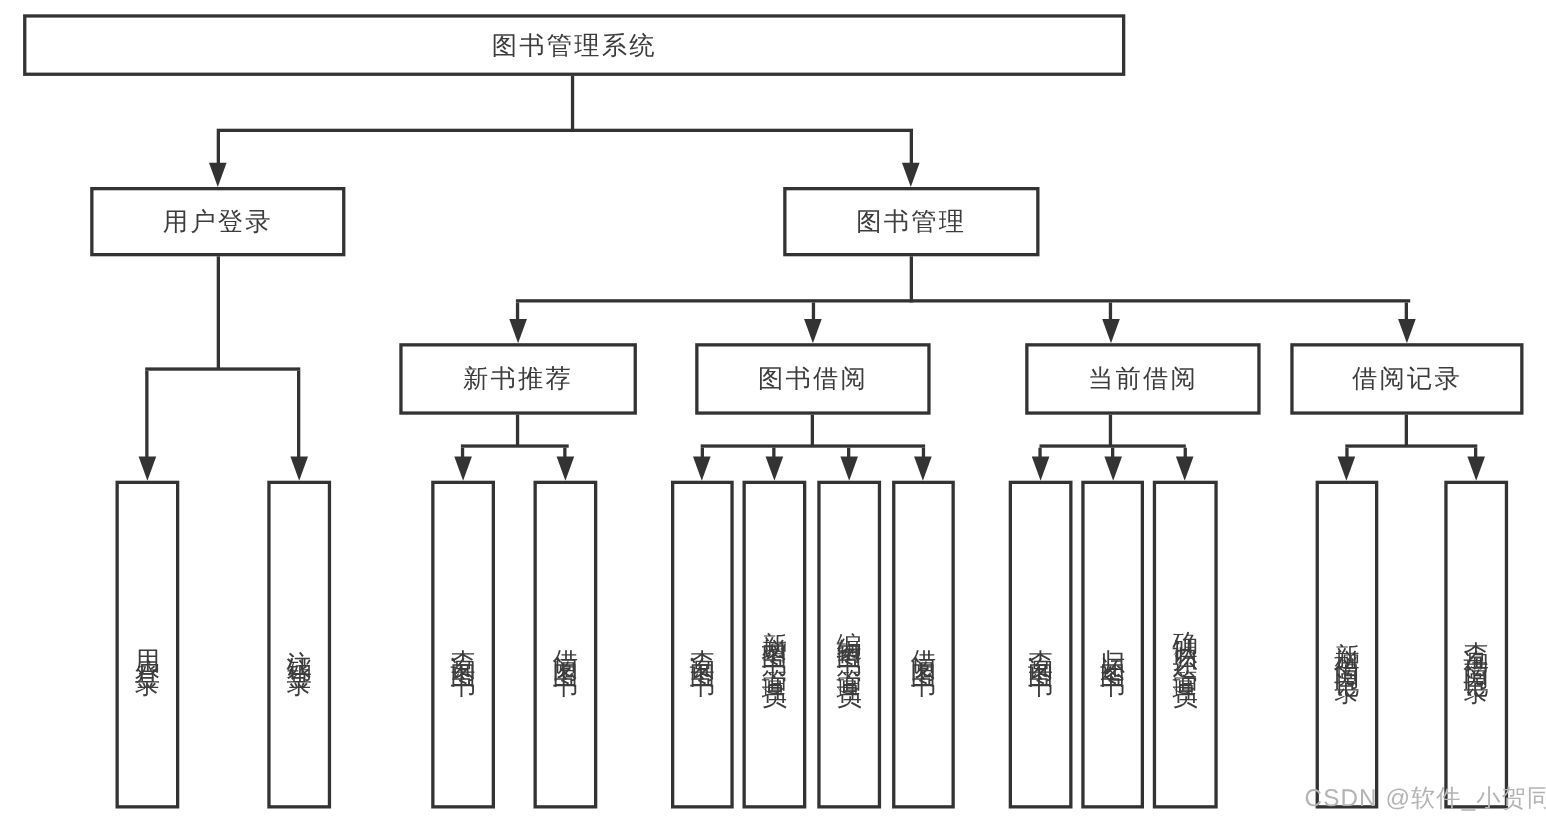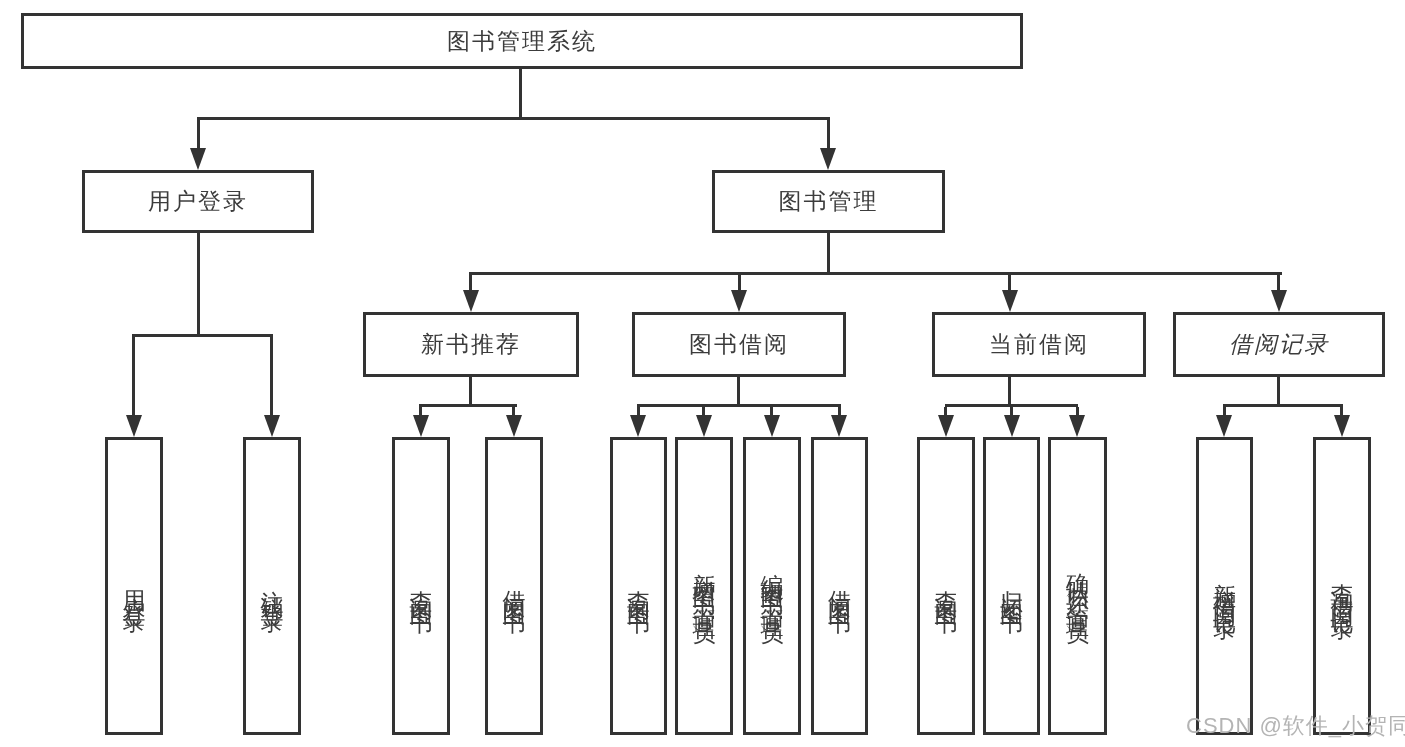--- a/index.html
+++ b/index.html
@@ -98,21 +98,21 @@
 
   <div class="box hbox" style="left:363px; top:312px; width:216px; height:65px;">
     <span>新书推荐</span>
   </div>
   <div class="box hbox" style="left:632px; top:312px; width:214px; height:65px;">
     <span>图书借阅</span>
   </div>
   <div class="box hbox" style="left:903px; top:312px; width:214px; height:65px;margin-left:29px;">
     <span>当前借阅</span>
   </div>
-  <div class="box hbox" style="left:1173px; top:312px; width:212px; height:65px;font-style:italic;">
+  <div class="box hbox" style="left:1173px; top:312px; width:212px; height:65px;">
     <span>借阅记录</span>
   </div>
 
   <div class="line" style="left:469px; top:377px; width:3px; height:29px;"></div>
   <div class="line" style="left:419px; top:404px; width:98px; height:3px;"></div>
   <div class="line" style="left:419px; top:407px; width:3px; height:10px;"></div>
   <div class="arrow" style="left:413px; top:415px;"></div>
   <div class="line" style="left:512px; top:407px; width:3px; height:10px;"></div>
   <div class="arrow" style="left:506px; top:415px;"></div>
 

